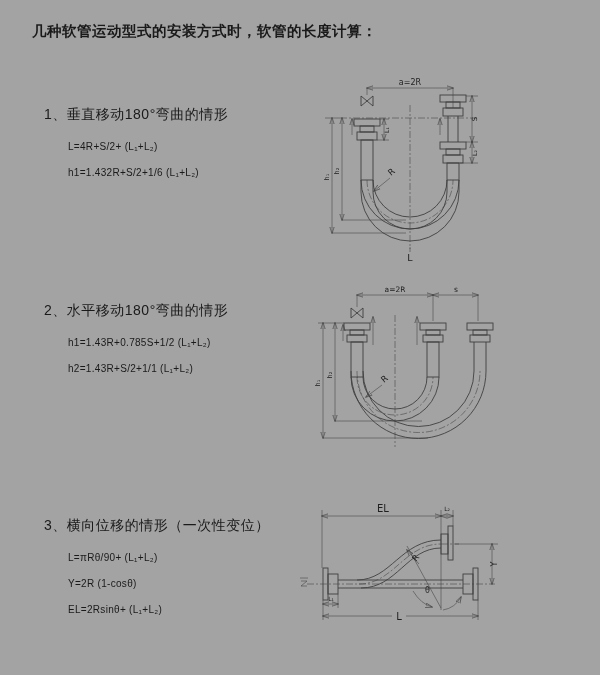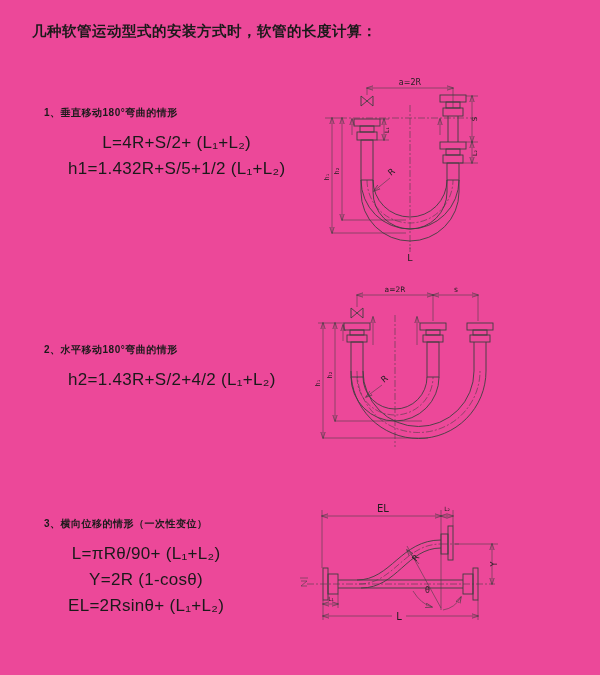--- a/index.html
+++ b/index.html
@@ -1,48 +1,49 @@
 <!DOCTYPE html>
 <html><head>
 <meta charset="utf-8">
 <style>
   html,body{margin:0;padding:0;background:#ffffff;}
-  .page{position:relative;width:600px;height:675px;background:#ec4899;overflow:hidden;
+  .page{position:relative;width:600px;height:675px;background:#a3a3a3;overflow:hidden;
         font-family:"Liberation Sans","DejaVu Sans",sans-serif;color:#1a1a1a;}
   .title{position:absolute;left:32px;top:22px;font-size:14.5px;font-weight:bold;letter-spacing:.5px;}
   .section{position:absolute;left:44px;}
-  .sec1{top:106px;} .sec2{top:302px;margin-top:41px;} .sec3{top:517px;}
-  .heading{font-size:10px;font-weight:bold;letter-spacing:.5px;margin-bottom:10px;}
-  .formula{font-size:17px;line-height:26px;padding-left:24px;letter-spacing:.3px;text-align:center;}
+  .sec1{top:106px;} .sec2{top:302px;} .sec3{top:517px;}
+  .heading{font-size:14px;font-weight:normal;letter-spacing:.5px;margin-bottom:10px;}
+  .formula{font-size:10px;line-height:26px;padding-left:24px;letter-spacing:.3px;}
   .diag{position:absolute;}
   .d1{left:310px;top:75px;width:280px;height:190px;}
   .d2{left:310px;top:285px;width:280px;height:170px;}
   .d3{left:295px;top:498px;width:300px;height:162px;}
   svg line,svg path,svg rect{stroke:#3f3f3f;fill:none;stroke-width:.9;}
   svg .dim{stroke-width:.55;}
   svg .cl{stroke-width:.55;stroke-dasharray:7 2 2 2;}
   svg .hl{stroke-width:.55;}
   svg text{stroke:none;fill:#1f1f1f;font-family:"DejaVu Sans",sans-serif;}
 </style>
 </head>
 <body>
 
 <div class="page">
 
   <div class="title">几种软管运动型式的安装方式时，软管的长度计算：</div>
 
   <div class="section sec1">
     <div class="heading">1、垂直移动180°弯曲的情形</div>
     <div class="formula">L=4R+S/2+ (L₁+L₂)</div>
-    <div class="formula">h1=1.432R+S/5+1/2 (L₁+L₂)</div>
+    <div class="formula">h1=1.432R+S/2+1/6 (L₁+L₂)</div>
   </div>
 
   <div class="section sec2">
     <div class="heading">2、水平移动180°弯曲的情形</div>
-    <div class="formula">h2=1.43R+S/2+4/2 (L₁+L₂)</div>
+    <div class="formula">h1=1.43R+0.785S+1/2 (L₁+L₂)</div>
+    <div class="formula">h2=1.43R+S/2+1/1 (L₁+L₂)</div>
   </div>
 
   <div class="section sec3">
     <div class="heading">3、横向位移的情形（一次性变位）</div>
     <div class="formula">L=πRθ/90+ (L₁+L₂)</div>
     <div class="formula">Y=2R (1-cosθ)</div>
     <div class="formula">EL=2Rsinθ+ (L₁+L₂)</div>
   </div>
 
   <svg class="diag d1" viewBox="0 0 280 190">

